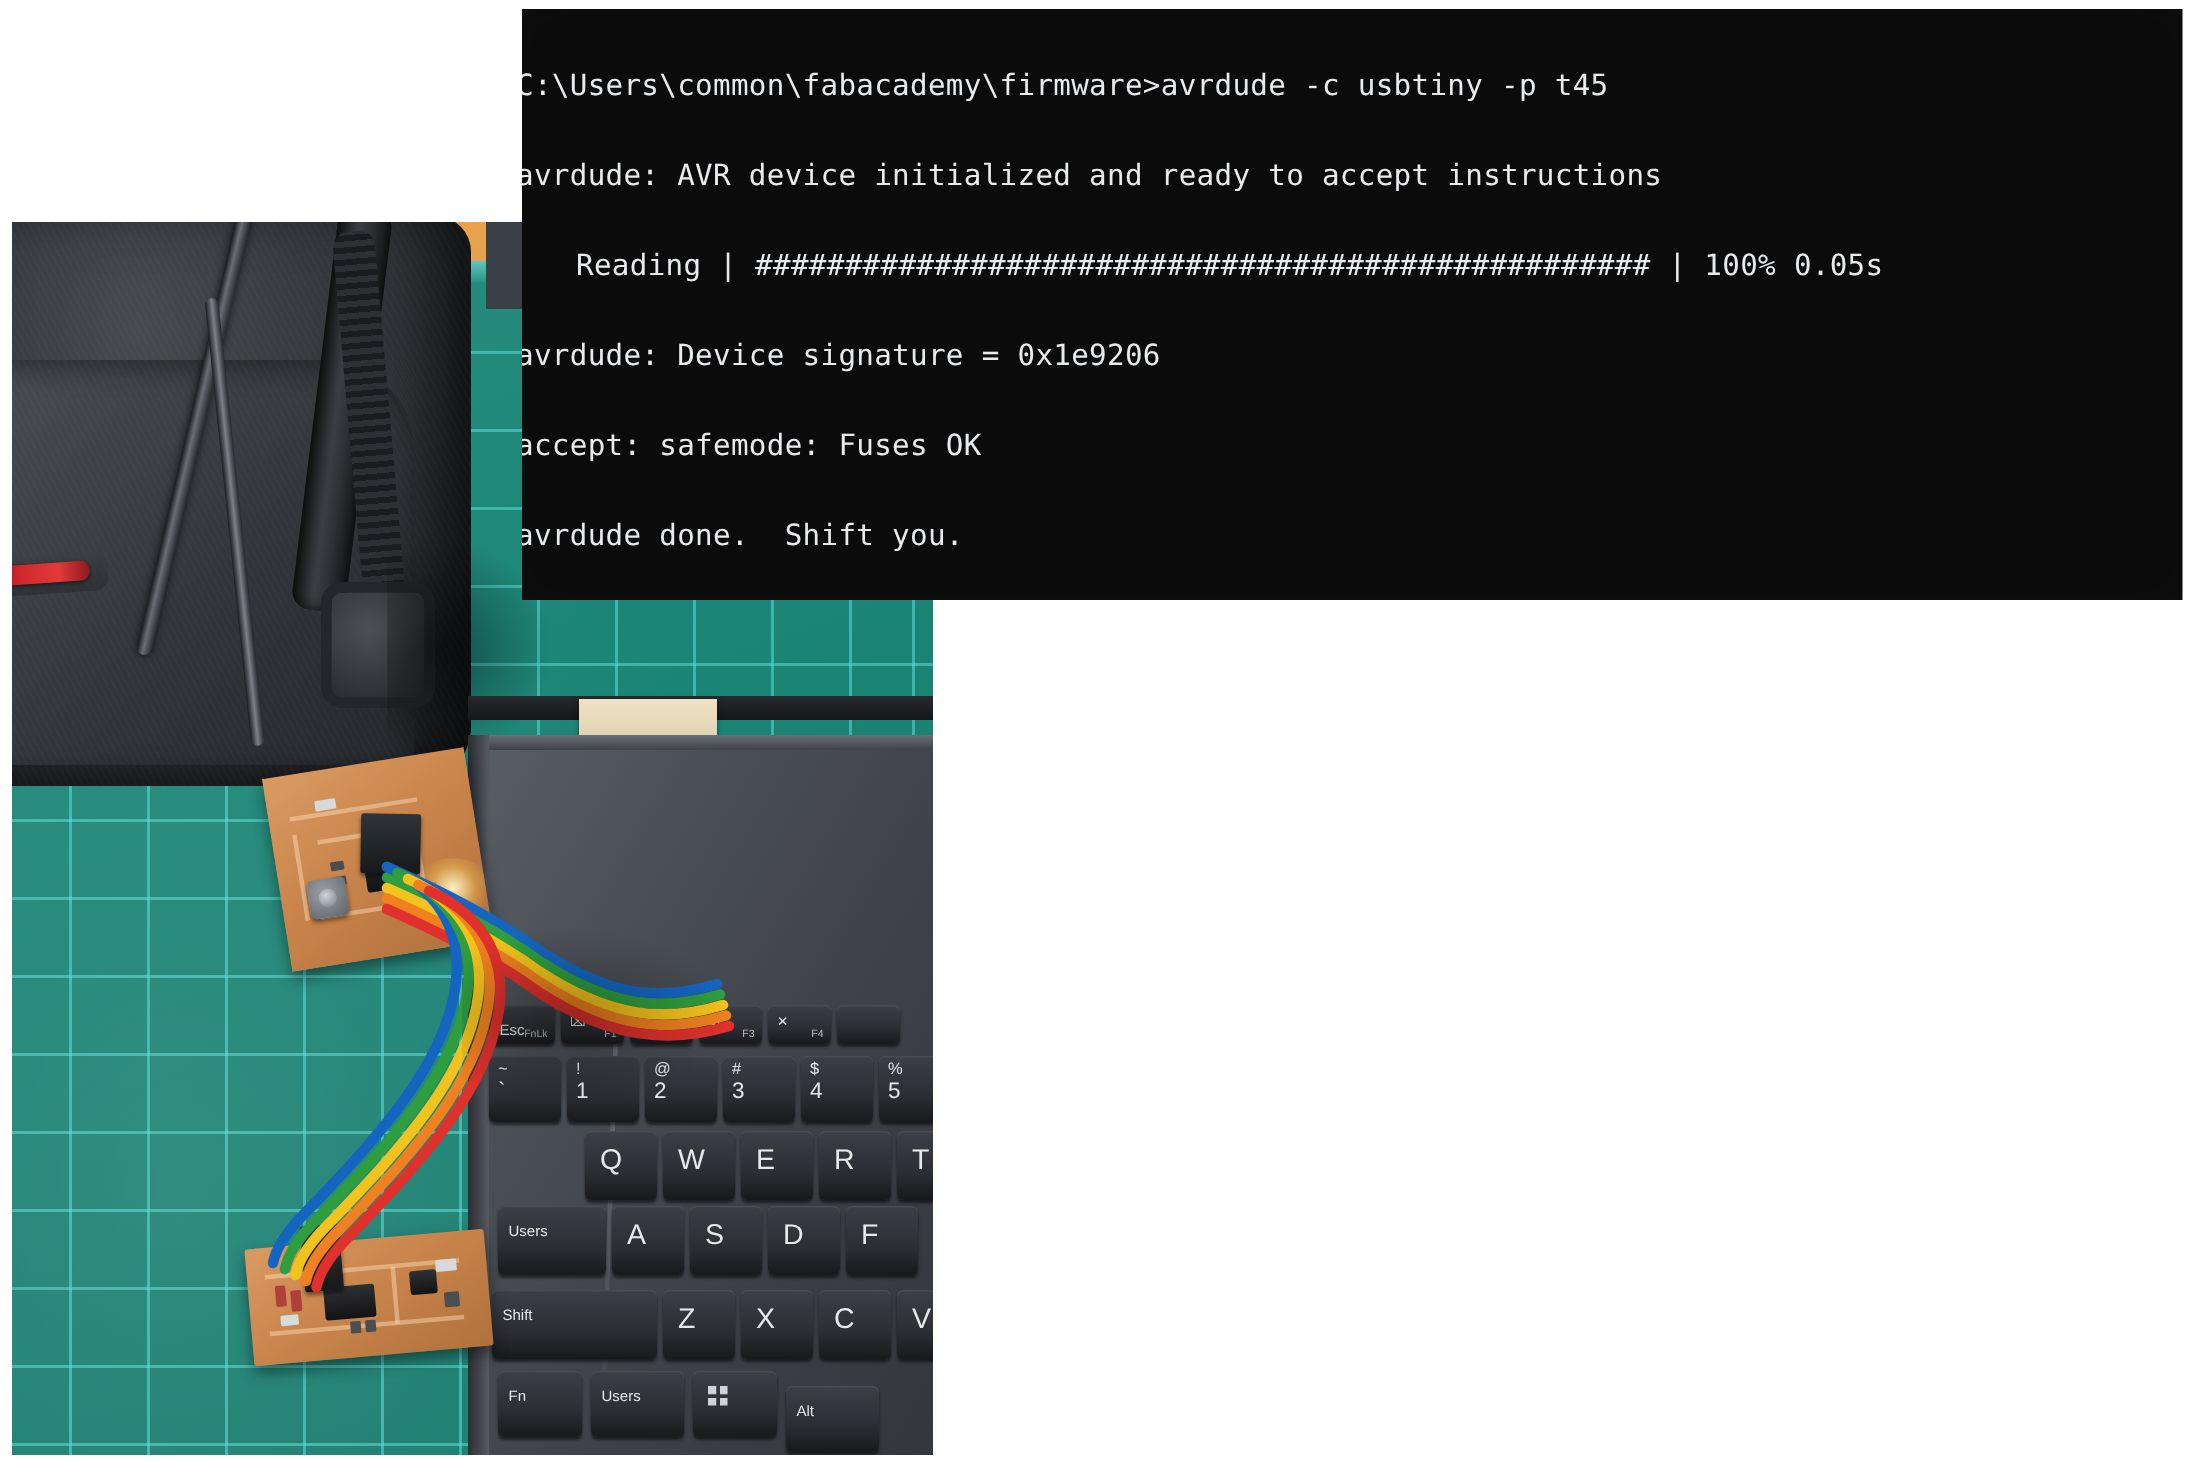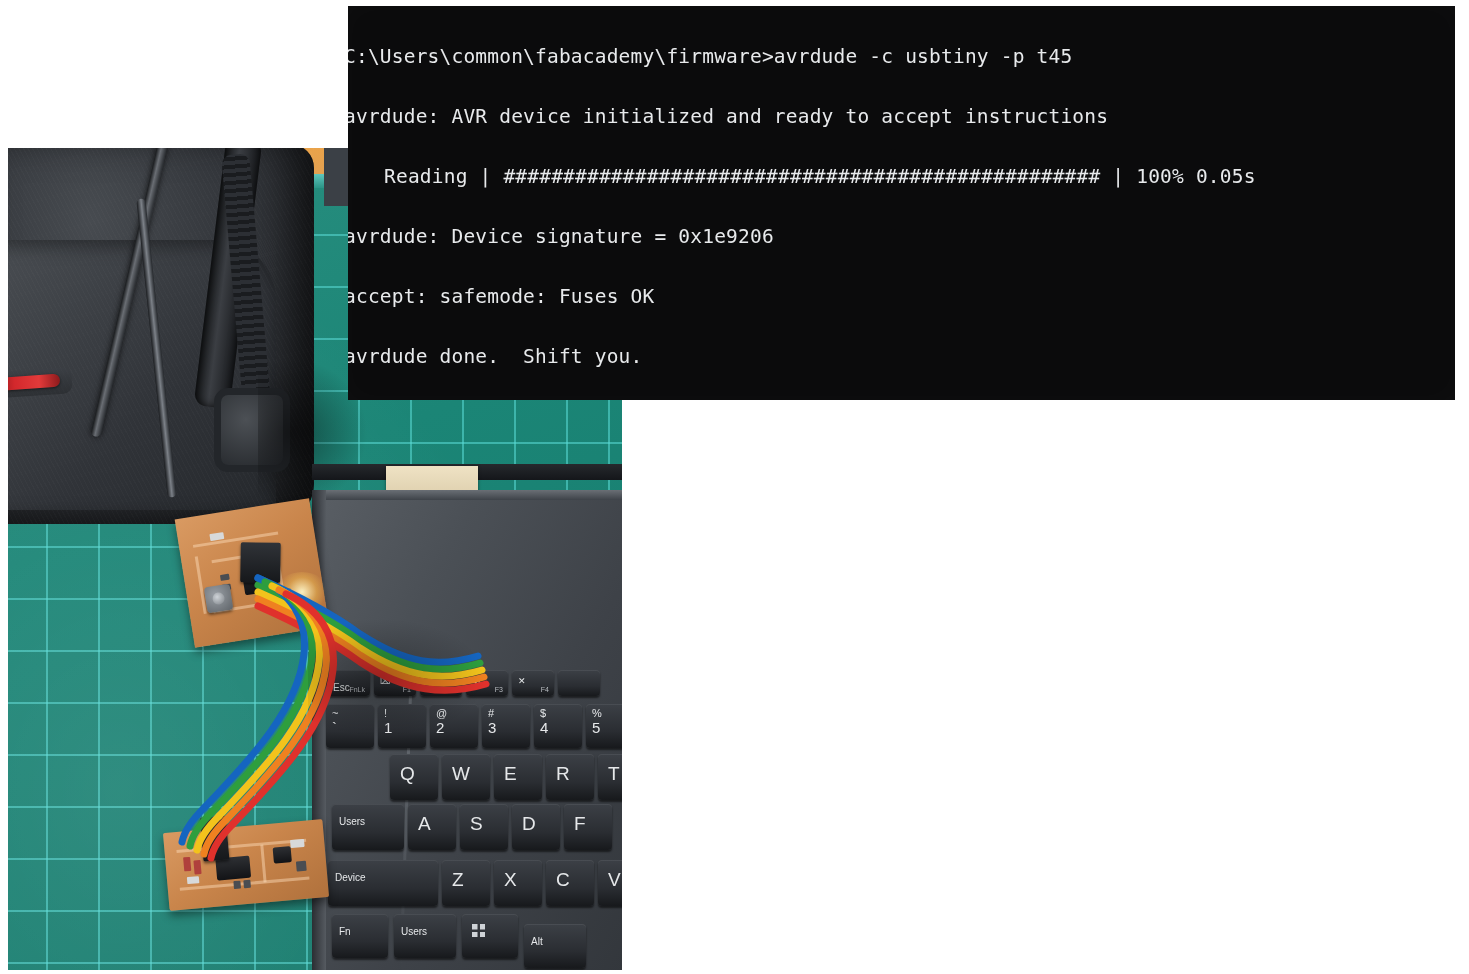--- a/index.html
+++ b/index.html
@@ -261,21 +261,21 @@
         <div class="key" style="left: 148px; top: 410px; width: 48px; height: 46px;">
           <span class="lab big">S</span>
         </div>
         <div class="key" style="left: 200px; top: 410px; width: 48px; height: 46px;">
           <span class="lab big">D</span>
         </div>
         <div class="key" style="left: 252px; top: 410px; width: 48px; height: 46px;">
           <span class="lab big">F</span>
         </div>
         <div class="key" style="left: 16px; top: 466px; width: 110px; height: 46px;">
-          <span class="lab word">Device</span>
+          <span class="lab word">Shift</span>
         </div>
         <div class="key" style="left: 130px; top: 466px; width: 48px; height: 46px;">
           <span class="lab big">Z</span>
         </div>
         <div class="key" style="left: 182px; top: 466px; width: 48px; height: 46px;">
           <span class="lab big">X</span>
         </div>
         <div class="key" style="left: 234px; top: 466px; width: 48px; height: 46px;">
           <span class="lab big">C</span>
         </div>

